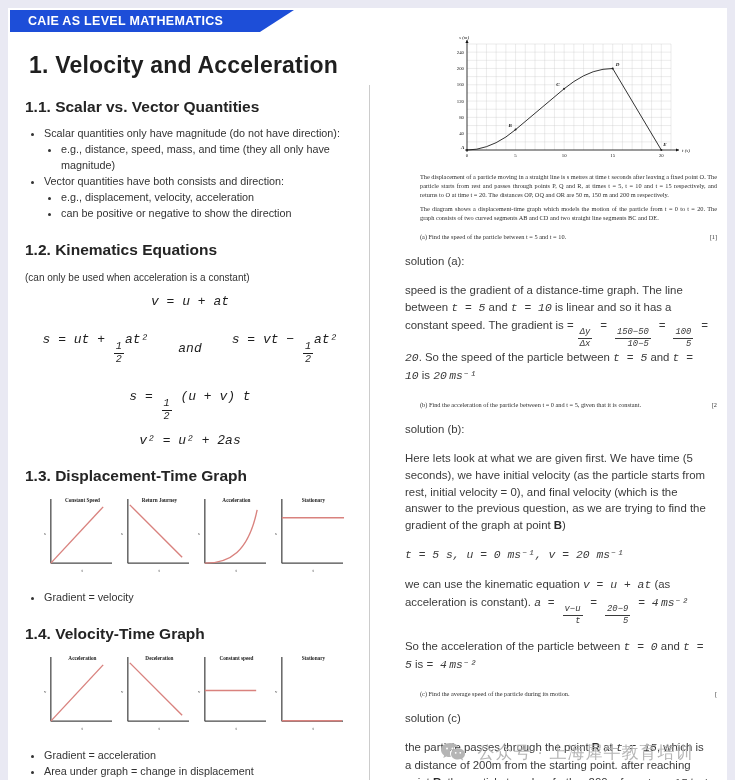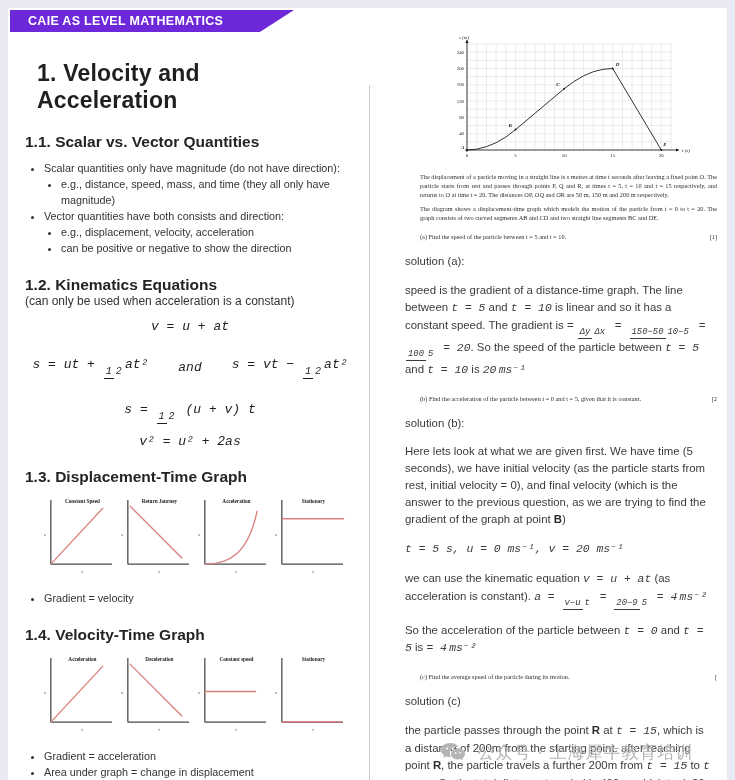--- a/index.html
+++ b/index.html
@@ -2,40 +2,40 @@
 <html><head>
 <meta charset="utf-8">
 <style>
   html,body{margin:0;padding:0}
   body{
     width:735px;height:780px;position:relative;background:#e9e9f3;
     font-family:"Liberation Sans",sans-serif;color:#333;overflow:hidden;
   }
   .page{position:absolute;left:8px;top:8px;width:719px;height:772px;background:#ffffff;overflow:hidden}
   .banner{
-    position:absolute;left:2px;top:2px;width:284px;height:22px;background:#6d28d9;
+    position:absolute;left:2px;top:2px;width:284px;height:22px;background:#1d4ed8;
     clip-path:polygon(0 0,100% 0,88% 100%,0 100%);
     display:flex;align-items:center;
   }
   .banner span{color:#fff;font-weight:bold;font-size:12.5px;padding-left:18px;letter-spacing:.3px}
   .divider{position:absolute;left:361px;top:77px;width:1px;height:695px;background:#cccccc}
 
   
   .col-left{position:absolute;left:17px;top:40px;width:330px}
-  .h1{font-size:23px;font-weight:bold;color:#1f1f1f;letter-spacing:.2px;margin:12px}
+  .h1{font-size:23px;font-weight:bold;color:#1f1f1f;letter-spacing:.2px;margin:4px}
   .h2{font-size:15.5px;font-weight:bold;color:#242424;margin:19px 0 0 0}
   .bullets{margin:10px 0 0 0;padding-left:19px;font-size:10.8px;line-height:1.48;color:#333}
   .bullets ul{margin:0;padding-left:17px;list-style-type:disc}
   .bullets li{margin:0}
-  .note{font-size:12px;color:#333;}
+  .note{font-size:10px;color:#333;margin-top:13px}
   .eqs{margin-top:10px;text-align:center;font-size:13px;color:#1e1e1e}
   .eqline{margin:9px 0}
   .eqrow{display:flex;justify-content:center;align-items:center;gap:30px;margin:22px 0}
   .m{font-family:Liberation Mono, monospace;font-style:italic}
-  .frac{display:inline-flex;vertical-align:-0.62em;text-align:right;font-size:.78em;line-height:1.18;margin:0 1px}
+  .frac{display:inline-flex;flex-direction:column;vertical-align:-0.62em;text-align:right;font-size:.78em;line-height:1.18;margin:0 1px}
   .fn{border-bottom:1px solid currentColor;padding:0 2px;display:block}
   .fd{padding:0 2px;display:block}
   .minirow{display:flex;gap:0;margin:8px 0 0 13px;width:308px}
   .mini{width:77px}
   .qref{font-size:11.5px;font-weight:bold;color:#1c1c1c;margin-top:15px}
 
   
   .col-right{position:absolute;left:385px;top:27px;width:332px}
   .examgraph{margin-left:48px}
   .exam{font-family:"Liberation Serif",serif;font-size:6.3px;line-height:1.4;color:#2e2e2e;text-align:justify;width:297px;margin:4px 0 0 27px}

